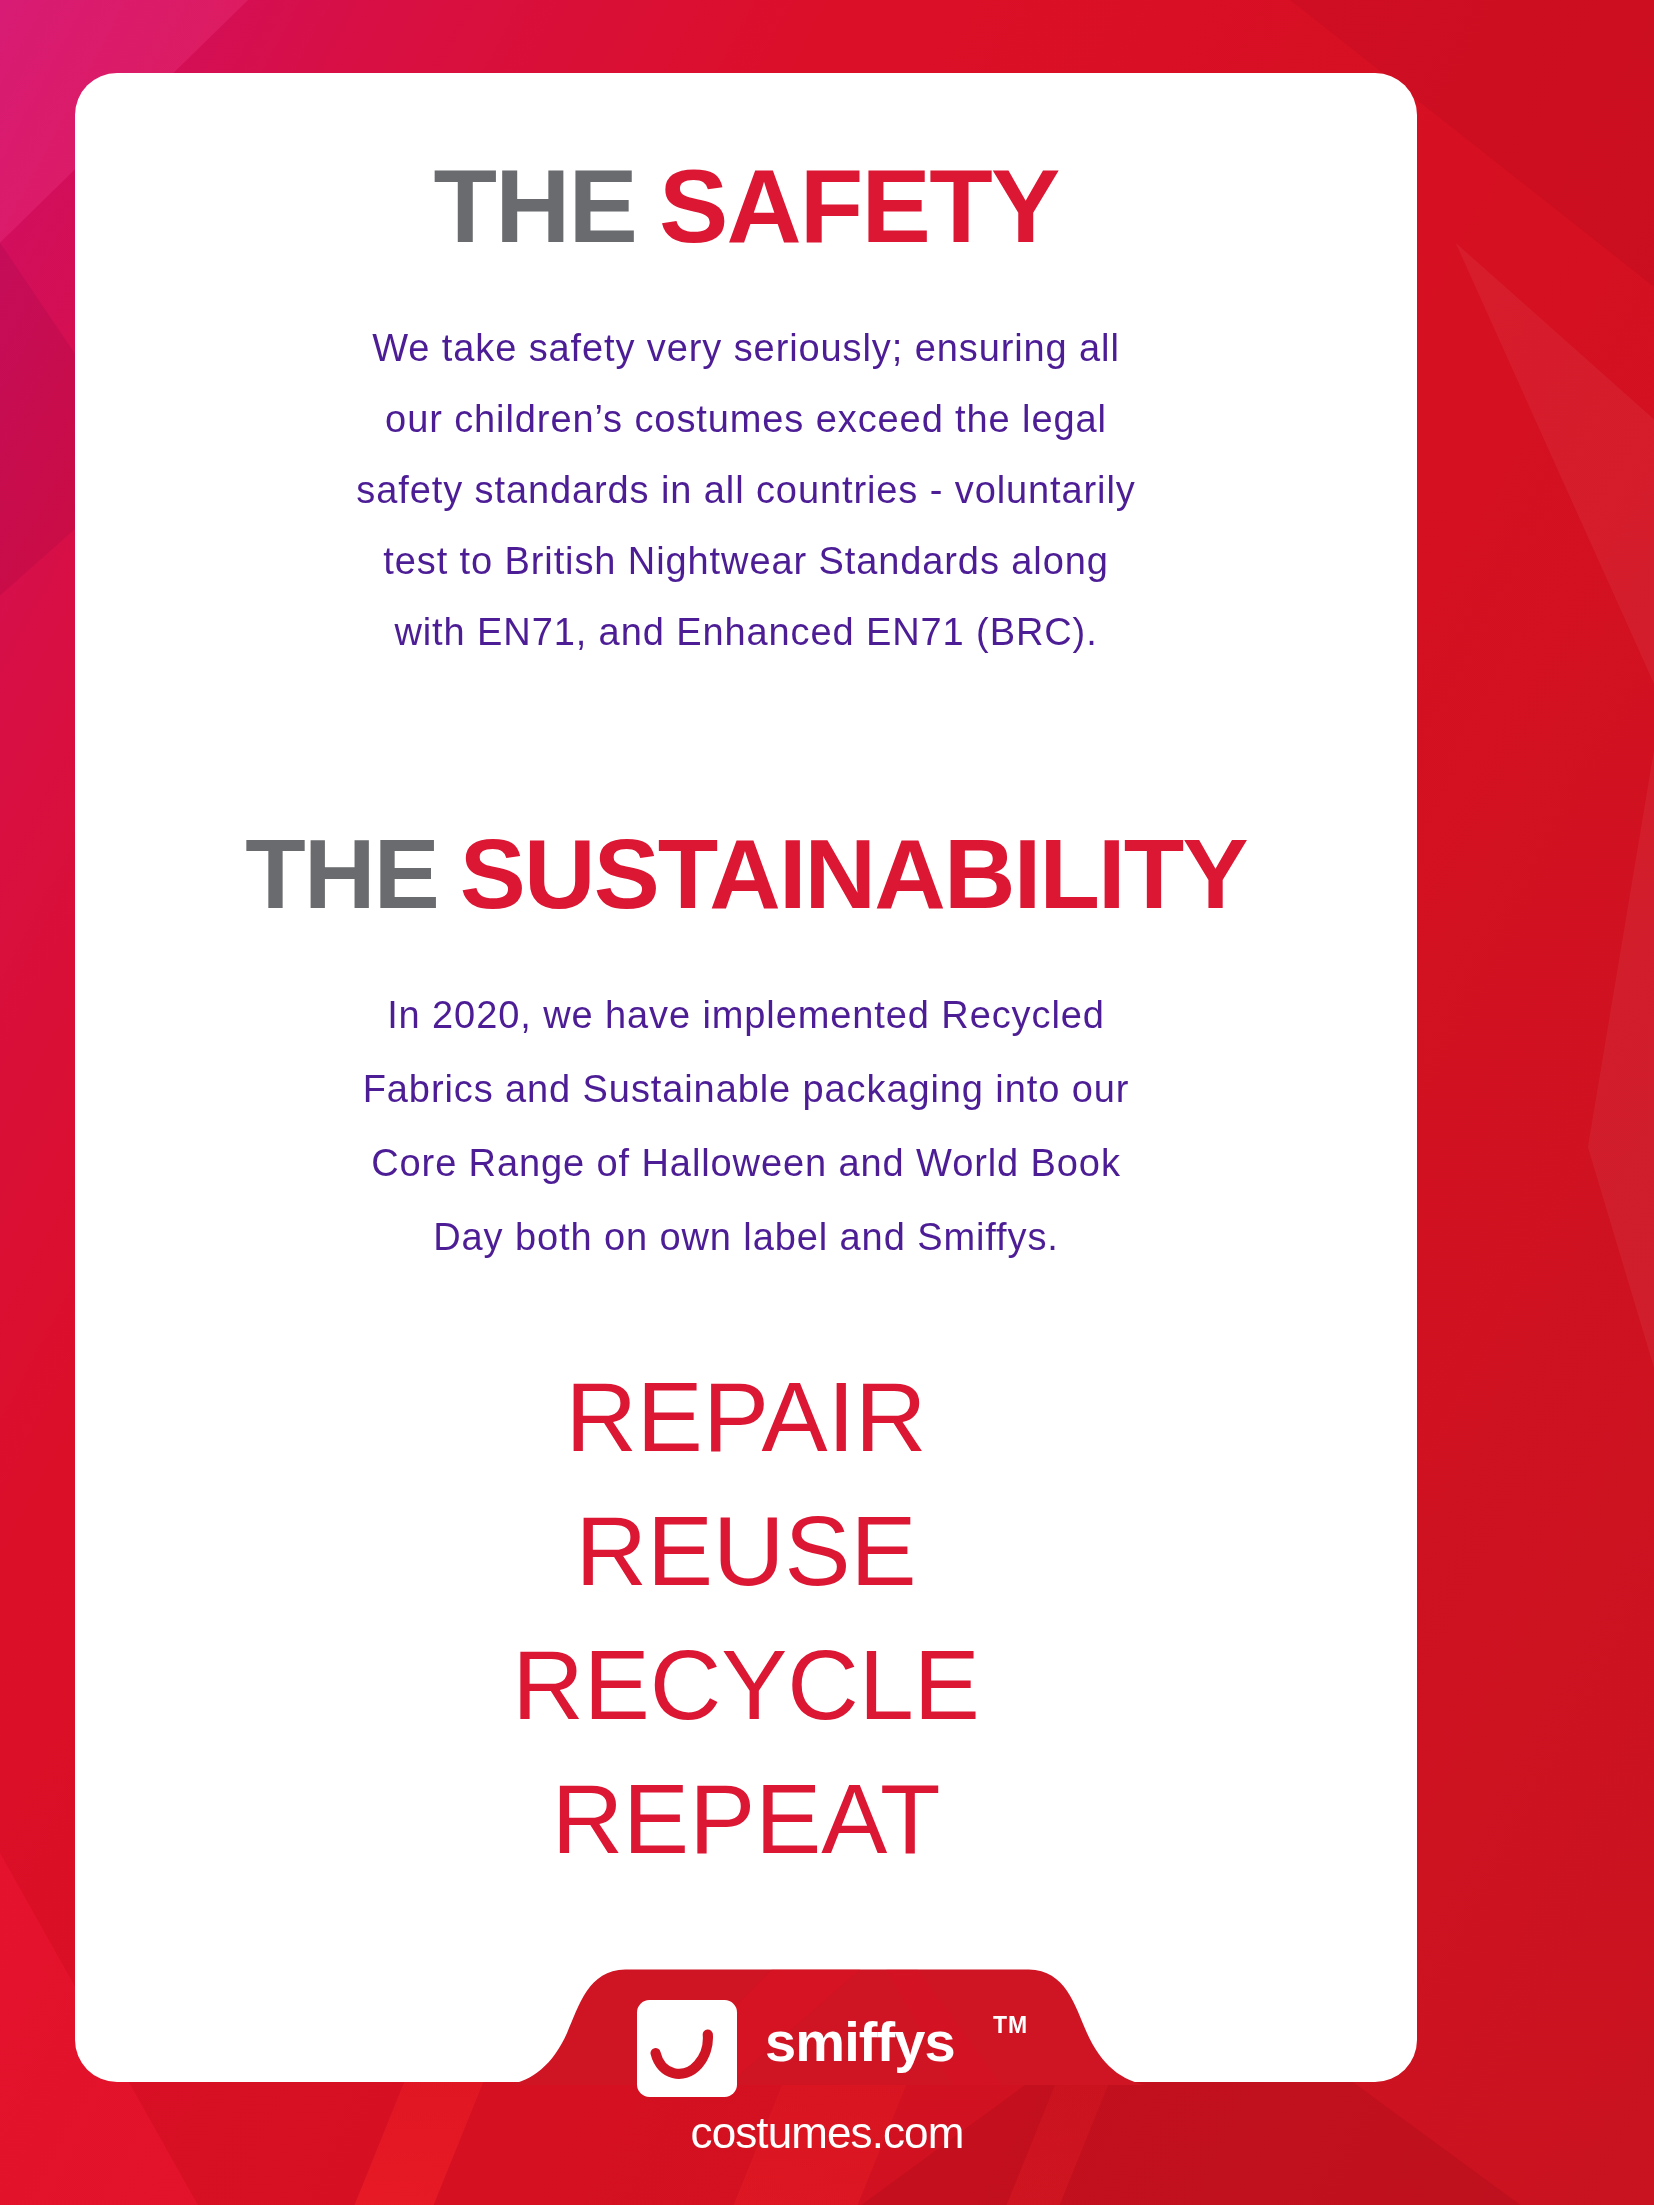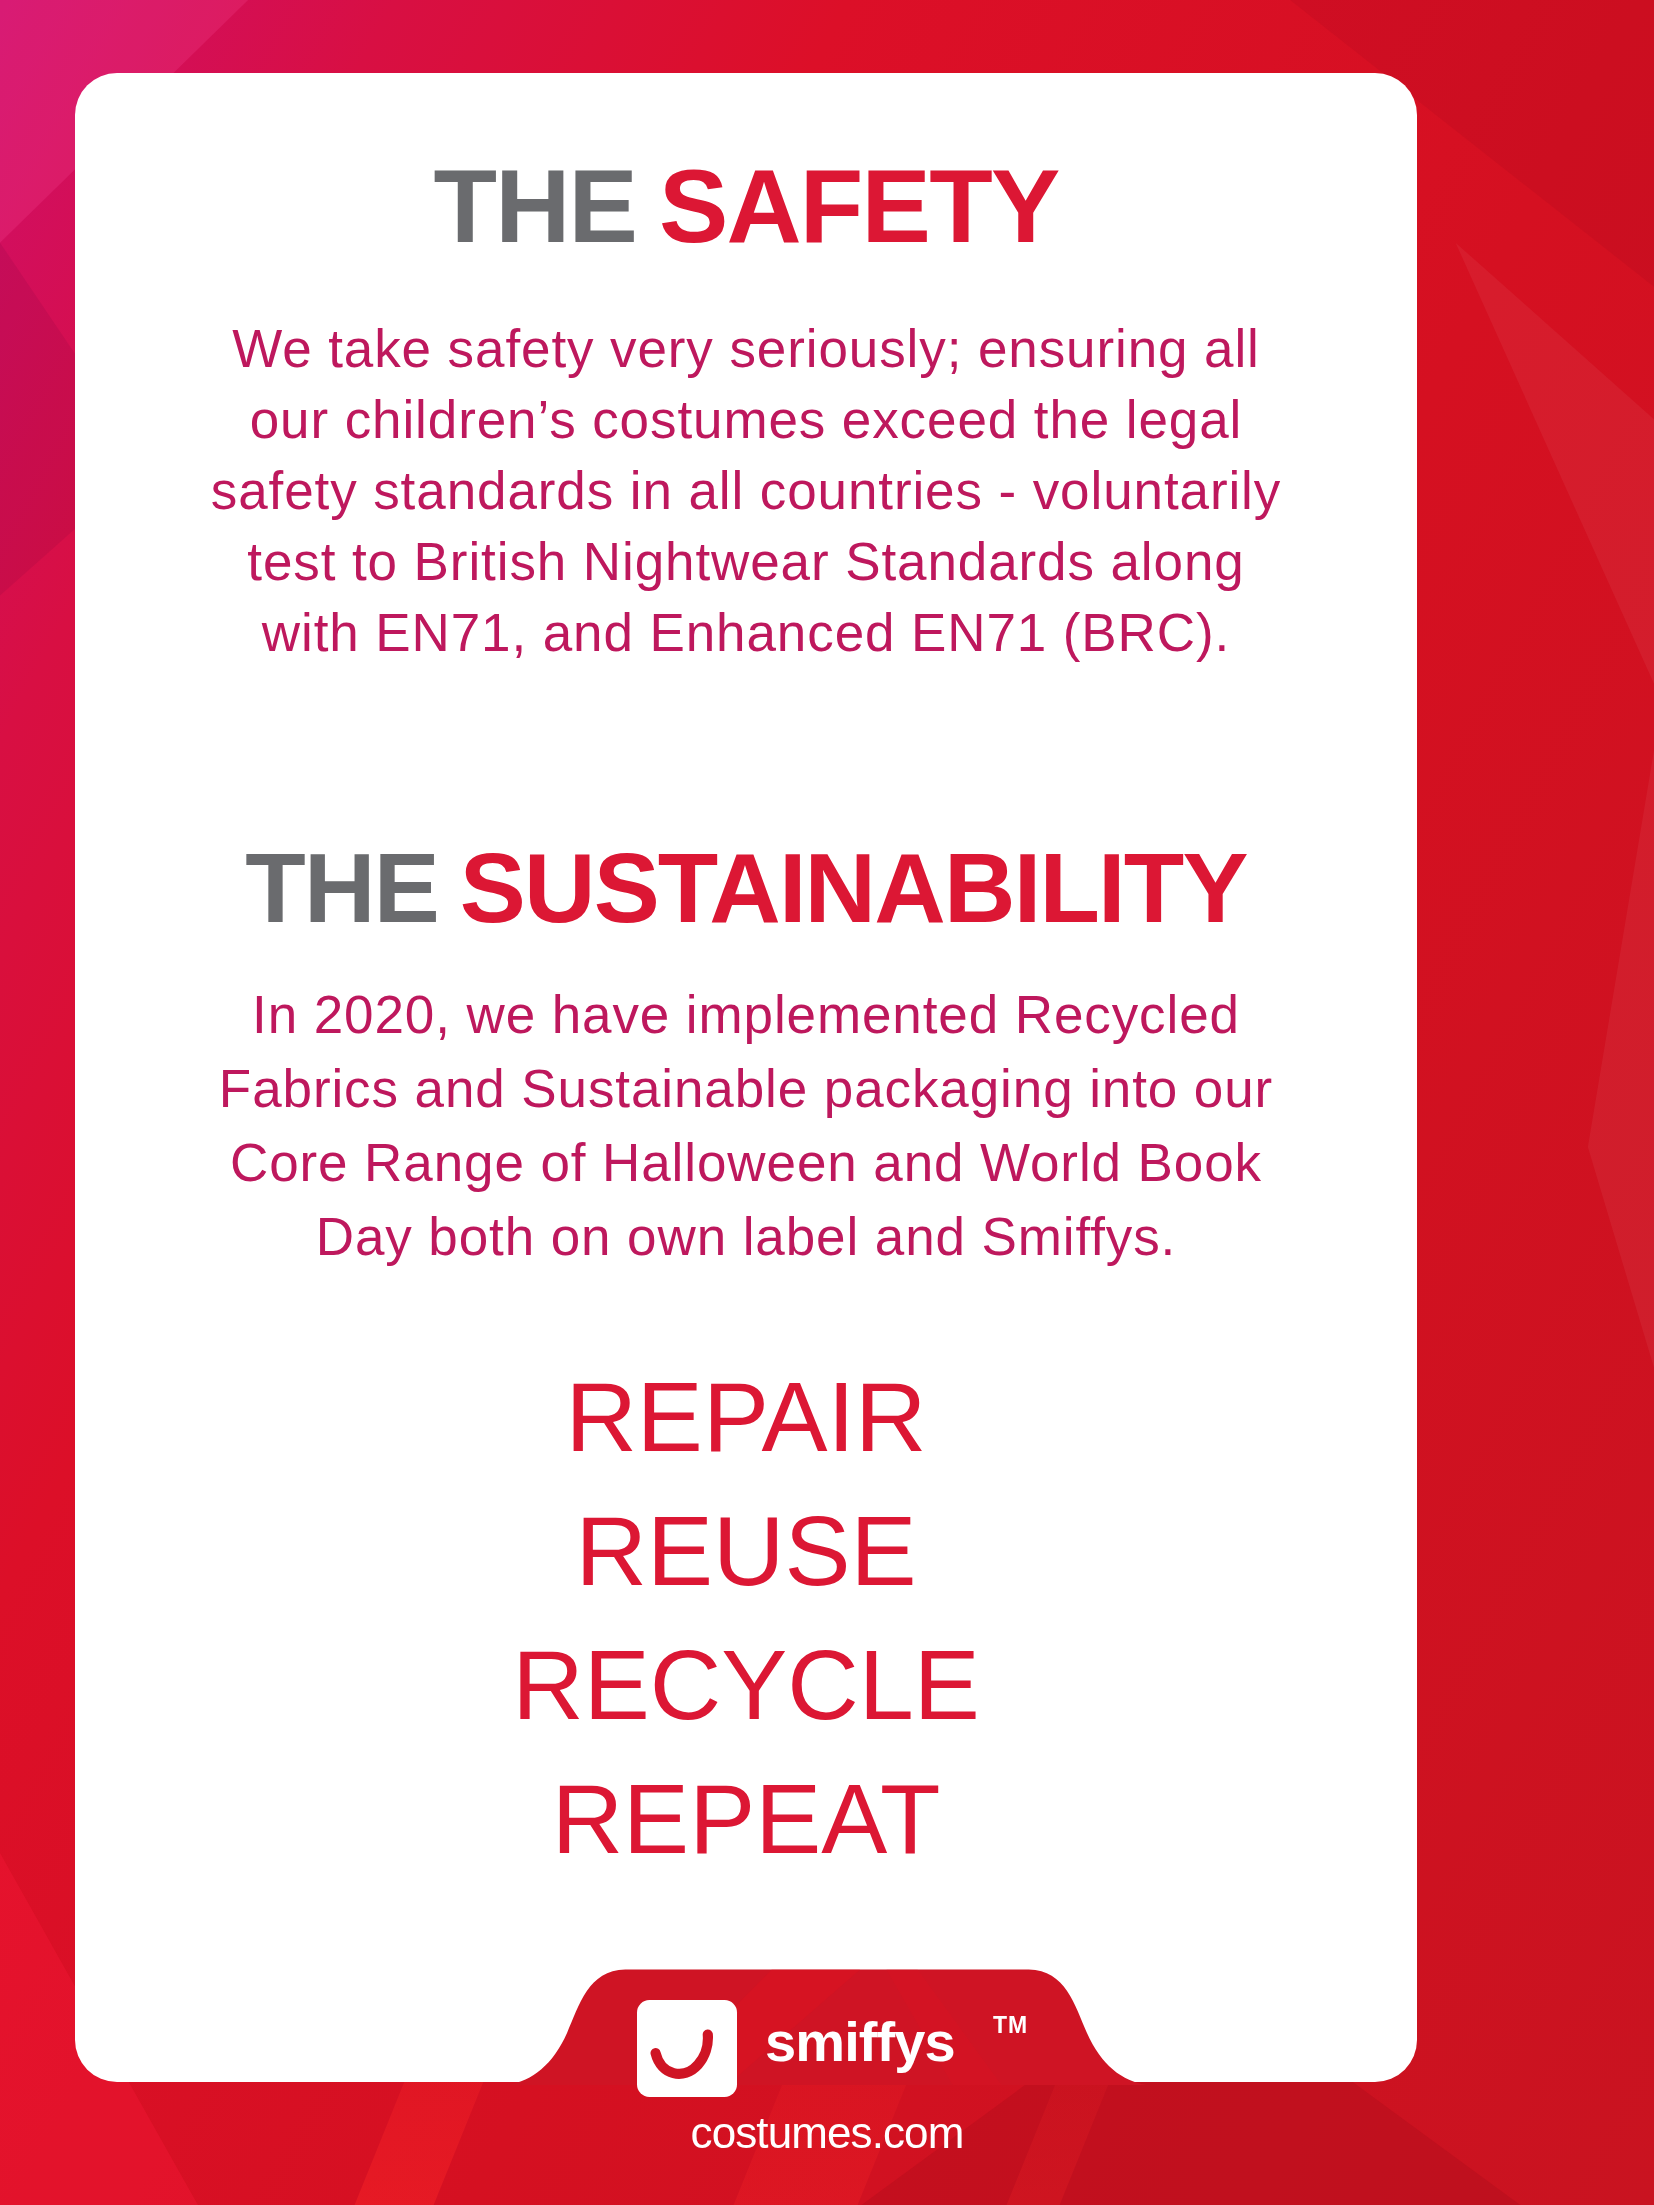--- a/index.html
+++ b/index.html
@@ -24,25 +24,25 @@
   .streak.s2{left:794px;width:124px;opacity:.6;}
   .streak.s3{left:1067px;width:53px;opacity:.5;}
 
   .card{
     position:absolute;left:75px;top:73px;width:1342px;height:2009px;
     background:#ffffff;border-radius:42px;
   }
   .h-line{position:absolute;left:0;width:100%;text-align:center;
     font-weight:700;line-height:1;white-space:nowrap;}
   .h1{top:81px;font-size:104px;letter-spacing:-1.8px;}
-  .h2{top:751px;font-size:99px;letter-spacing:-1.8px;margin-top:14px;}
+  .h2{top:751px;font-size:99px;letter-spacing:-1.8px;}
   .h-prefix{color:#6a6b6e;margin-right:0.22em;}
   .h-em{color:#dc1734;}
-  .para{position:absolute;left:0;width:100%;text-align:center;color:#be185d;
-    font-weight:400;font-size:53px;letter-spacing:0.9px;}
+  .para{position:absolute;left:0;width:100%;text-align:center;color:#4c1d95;
+    font-weight:400;font-size:38px;letter-spacing:0.9px;}
   .p1{top:240px;line-height:71px;}
   .p2{top:905px;line-height:74px;}
   .mantra{position:absolute;left:0;top:1277px;width:100%;text-align:center;
     color:#dc1734;font-weight:400;font-size:99px;line-height:134px;letter-spacing:0;}
 
   .tab-svg{position:absolute;left:507px;top:1966px;width:640px;height:119px;}
   .logo-square{
     position:absolute;left:637px;top:2000px;width:100px;height:97px;
     background:#ffffff;border-radius:12.4px;
   }

